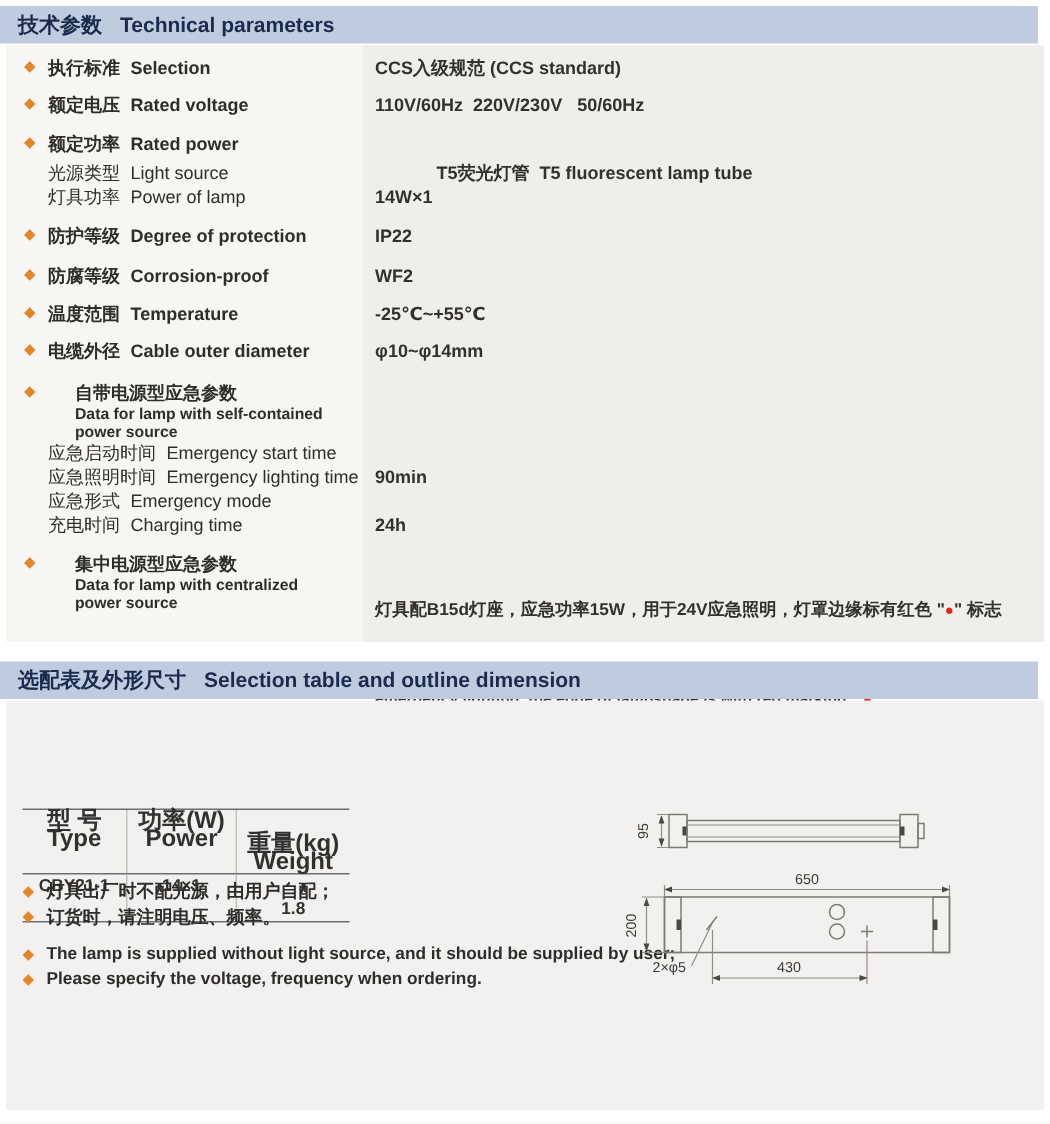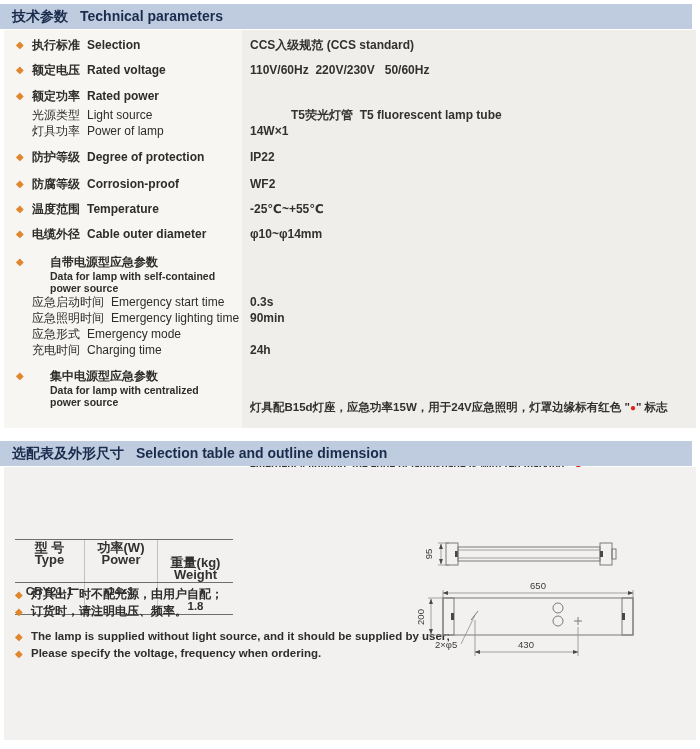--- a/index.html
+++ b/index.html
@@ -45,21 +45,21 @@
     background:#f2f1ef;
   }
   .sel-table{
     position:absolute;left:11px;top:72px;width:218px;
     border-top:1px solid #6e6e6e;border-bottom:1px solid #6e6e6e;
   }
   .t-head{display:flex;border-bottom:1px solid #6e6e6e;}
   .t-cell{box-sizing:border-box;text-align:center;border-right:1px solid #c2c1be;}
   .t-cell:last-child{border-right:none;}
   .c1{width:70px;}.c2{width:73px;}.c3{width:75px;margin-top:15px;}
-  .t-head .t-cell{padding:2px 0 1px 0;font-weight:bold;font-size:13px;line-height:12px;color:#33312f;}
+  .t-head .t-cell{padding:2px 0 1px 0;font-weight:bold;font-size:16px;line-height:12px;color:#33312f;}
   .t-row{display:flex;}
   .t-row .t-cell{font-weight:bold;font-size:11.5px;line-height:16px;color:#33312f;}
   .notes{position:absolute;left:11px;top:119px;}
   .note{display:flex;line-height:17px;font-weight:bold;}
   .note .bullet{margin-top:0;}
   .note-en{font-size:11.5px;}
   .note-gap{height:8px;}
   #outline-svg{position:absolute;left:415px;top:520px;}
   .dline{stroke:#7d7b78;stroke-width:1;fill:none;}
   .dthin{stroke:#8f8d8a;stroke-width:0.8;fill:none;}
@@ -164,21 +164,20 @@
           <span class="grp-en">Data for lamp with self-contained power source</span>
         </span>
       </div>
     </div>
 
     <div class="row sub">
       <div class="lab">
           <span class="cn">应急启动时间</span>
           <span class="en">Emergency start time</span>
         </div>
-      <div class="val">0.3s</div>
     </div>
 
     <div class="row sub">
       <div class="lab">
           <span class="cn">应急照明时间</span>
           <span class="en">Emergency lighting time</span>
         </div>
       <div class="val">90min</div>
     </div>
 

